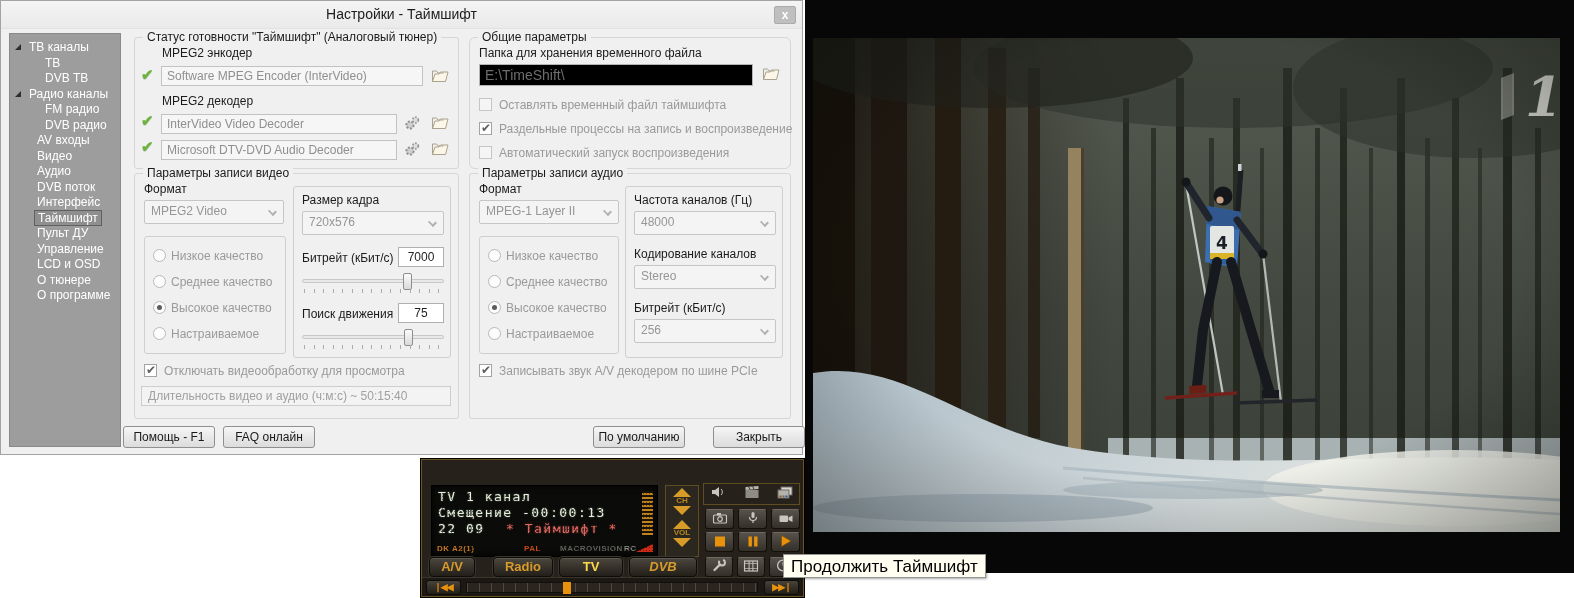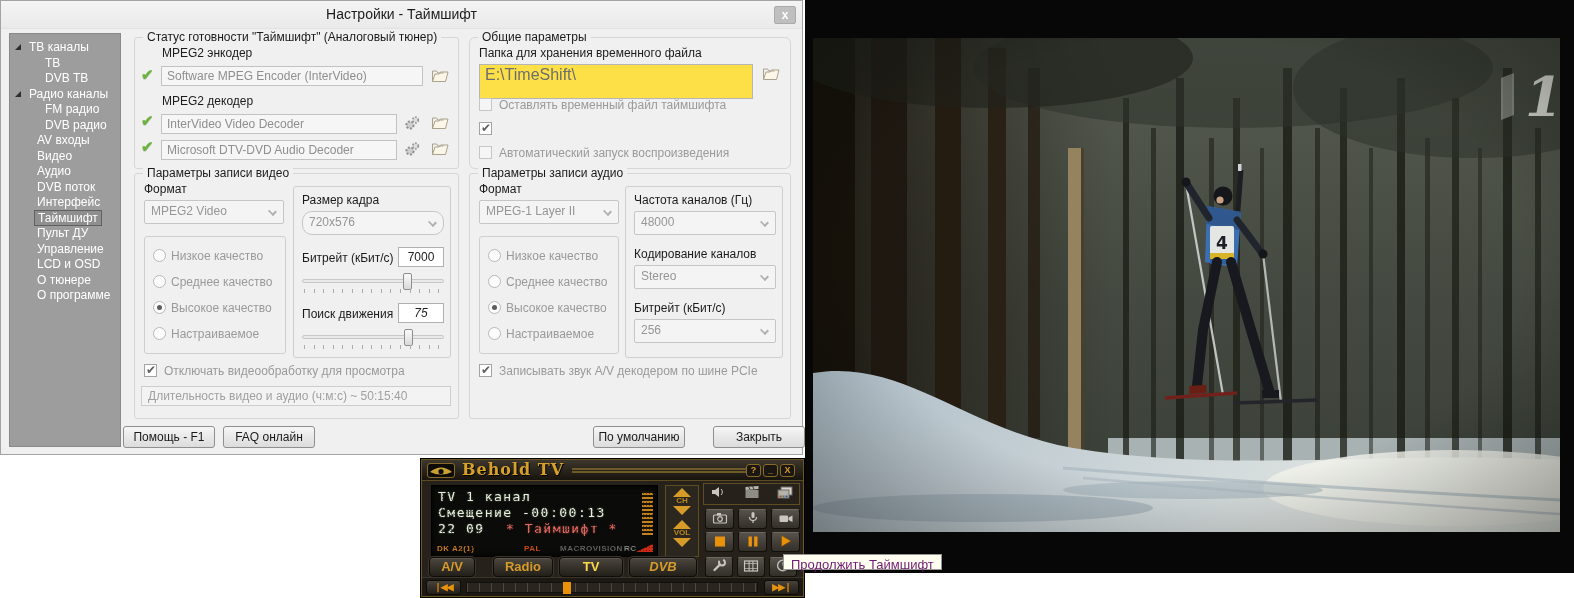--- a/index.html
+++ b/index.html
@@ -32,22 +32,22 @@
 
   .grp { position:absolute; border:1px solid #d6d6d6; border-radius:3px; }
   .legend { position:absolute; top:-8px; left:8px; background:#f0f0f0; padding:0 4px;
             font-size:12px; color:#1b1b1b; white-space:nowrap; }
   .flabel { position:absolute; font-size:12px; color:#1b1b1b; white-space:nowrap; }
   .dlabel { position:absolute; font-size:12px; color:#9a9a9a; white-space:nowrap; }
 
   .tfield { position:absolute; height:20px; border:1px solid #c2c2c2; background:#f6f6f6;
             color:#8f8f8f; font-size:12px; line-height:18px; padding:0 5px;
             overflow:hidden; white-space:nowrap; }
-  .tinput { position:absolute; height:35px; border:1px solid #b5b5b5; background:#fde047;
-            color:#6d6d6d; font-size:16px; line-height:20px; padding:0 5px; white-space:nowrap; }
+  .tinput { position:absolute; height:22px; border:1px solid #b5b5b5; background:#000000;
+            color:#6d6d6d; font-size:14px; line-height:20px; padding:0 5px; white-space:nowrap; }
   .infofield { position:absolute; height:20px; border:1px solid #cdcdcd; background:#f3f3f3;
                color:#a0a0a0; font-size:12px; line-height:18px; padding:0 6px; white-space:nowrap; }
 
   .select { position:absolute; height:24px; border:1px solid #c6c6c6; background:#f4f4f4;
             border-radius:2px; }
   .select .val { position:absolute; left:6px; top:3px; font-size:12px; color:#969696; white-space:nowrap; }
   .chev { position:absolute; right:7px; top:7px; width:7px; height:7px;
           border-right:2px solid #b0b0b0; border-bottom:2px solid #b0b0b0;
           transform:rotate(45deg) scale(1,.8); }
 
@@ -143,23 +143,23 @@
                background-image:repeating-linear-gradient(90deg,#4e483e 0 1px,transparent 1px 12px); }
   .seekthumb { position:absolute; left:33%; top:-1px; width:8px; height:12px; background:#e8920c; }
 
   
   .video { position:absolute; left:805px; top:0; width:769px; height:573px; background:#070707; }
   .picture { position:absolute; left:8px; top:38px; width:747px; height:494px;
              box-shadow:inset 0 0 60px rgba(0,0,0,.55); }
   .picture svg { display:block; }
 
   
-  .tooltip { position:absolute; left:783px; top:554px; height:16px; z-index:50;
+  .tooltip { position:absolute; left:783px; top:554px; height:24px; z-index:50;
              background:#fffef0; border:1px solid #969696; padding:2px 7px;
-             font-size:13px; color:#701a75; white-space:nowrap;
+             font-size:17px; color:#000000; white-space:nowrap;
              box-shadow:1px 1px 2px rgba(0,0,0,.35); }
 </style>
 </head>
 <body>
 
 <div id="screen">
 
   <div class="dialog">
     <div class="titlebar">
       <div class="dlg-title">Настройки - Таймшифт</div>
@@ -225,46 +225,47 @@
       <span class="flabel" style="left:9px;top:8px;">Папка для хранения временного файла</span>
       <div class="tinput" style="left:9px;top:26px;width:274px;">E:\TimeShift\</div>
       <span class="miniico" style="left:292px;top:28px;"><svg width="19" height="16" viewBox="0 0 19 15">
             <path d="M1.5,13 L4,5.5 H8 L9.5,3.5 H17 L14.5,13 Z" fill="#fbf7e8" stroke="#aaa28c"></path>
             <path d="M1.5,13 V2.5 H5.5 L7,4.5 H12.5" fill="none" stroke="#aaa28c"></path>
           </svg></span>
 
       <span class="cb dis" style="left:9px;top:60px;"></span>
       <span class="dlabel" style="left:29px;top:60px;">Оставлять временный файл таймшифта</span>
       <span class="cb on" style="left:9px;top:84px;"></span>
+      <span class="dlabel" style="left:29px;top:84px;">Раздельные процессы на запись и воспроизведение</span>
       <span class="cb dis" style="left:9px;top:108px;"></span>
       <span class="dlabel" style="left:29px;top:108px;">Автоматический запуск воспроизведения</span>
     </div>
 
     <div class="grp" style="left:133px;top:172px;width:325px;height:246px;">
       <span class="legend">Параметры записи видео</span>
       <span class="flabel" style="left:9px;top:8px;">Формат</span>
       <div class="select" style="left:9px;top:26px;width:140px;">
         <span class="val">MPEG2 Video</span>
           <span class="chev"></span>
       </div>
 
       <div class="grp" style="left:158px;top:12px;width:158px;height:172px;border-color:#cfcfcf;">
         <span class="flabel" style="left:8px;top:6px;">Размер кадра</span>
-        <div class="select" style="left:8px;top:24px;width:142px;border-radius:10px;">
+        <div class="select" style="left:8px;top:24px;width:142px;">
           <span class="val">720x576</span>
             <span class="chev"></span>
         </div>
         <span class="flabel" style="left:8px;top:64px;">Битрейт (кБит/с)</span>
         <div class="vbox" style="left:104px;top:60px;width:46px;">7000</div>
         <div class="track" style="left:8px;top:92px;width:142px;">
           <div class="thumb" style="left:100px;"></div>
         </div>
         <div class="ticks" style="left:10px;top:102px;width:140px;"></div>
         <span class="flabel" style="left:8px;top:120px;">Поиск движения</span>
-        <div class="vbox" style="left:104px;top:116px;width:46px;font-style:italic;">75</div>
+        <div class="vbox" style="left:104px;top:116px;width:46px;">75</div>
         <div class="track" style="left:8px;top:148px;width:142px;">
           <div class="thumb" style="left:101px;"></div>
         </div>
         <div class="ticks" style="left:10px;top:158px;width:140px;"></div>
       </div>
 
       <div class="grp" style="left:9px;top:62px;width:142px;height:118px;border-color:#cfcfcf;">
         <span class="radio" style="left:8px;top:12px;"></span>
         <span class="dlabel" style="left:26px;top:12px;">Низкое качество</span>
         <span class="radio" style="left:8px;top:38px;"></span>
@@ -321,33 +322,20 @@
       <span class="dlabel" style="left:29px;top:190px;">Записывать звук A/V декодером по шине PCIe</span>
     </div>
 
     <div class="btn" style="left:122px;top:425px;width:92px;">Помощь - F1</div>
     <div class="btn" style="left:222px;top:425px;width:92px;">FAQ онлайн</div>
     <div class="btn" style="left:592px;top:425px;width:92px;">По умолчанию</div>
     <div class="btn" style="left:712px;top:425px;width:92px;">Закрыть</div>
   </div>
 
   <div class="player">
-    <div class="ptitle">
-      <div class="plogo">
-        <svg width="26" height="13" viewBox="0 0 26 13">
-            <path d="M2,7 Q13,-2 24,7 Q13,12 2,7 Z" fill="#caa133"></path>
-            <circle cx="13" cy="6.5" r="2.6" fill="#0e0c08"></circle>
-          </svg>
-      </div>
-      <div class="ptext">Behold TV</div>
-      <div class="plines"></div>
-      <div class="wbtn" style="right:42px;">?</div>
-      <div class="wbtn" style="right:25px;">_</div>
-      <div class="wbtn" style="right:8px;">X</div>
-    </div>
 
     <div class="lcd">
       <div class="lcdline" style="top:3px;">TV 1 канал</div>
       <div class="lcdline" style="top:19px;">Смещение -00:00:13</div>
       <div class="lcdline" style="top:35px;">22 09</div>
       <div class="lcdline lcd-red" style="top:35px;left:74px;">* Таймшифт *</div>
       <div class="meter"></div>
       <span class="lcdstat" style="left:5px;color:#c87820;">DK A2(1)</span>
       <span class="lcdstat" style="left:92px;color:#cc4a1a;">PAL</span>
       <span class="lcdstat" style="left:128px;color:#62625e;">MACROVISION</span>

